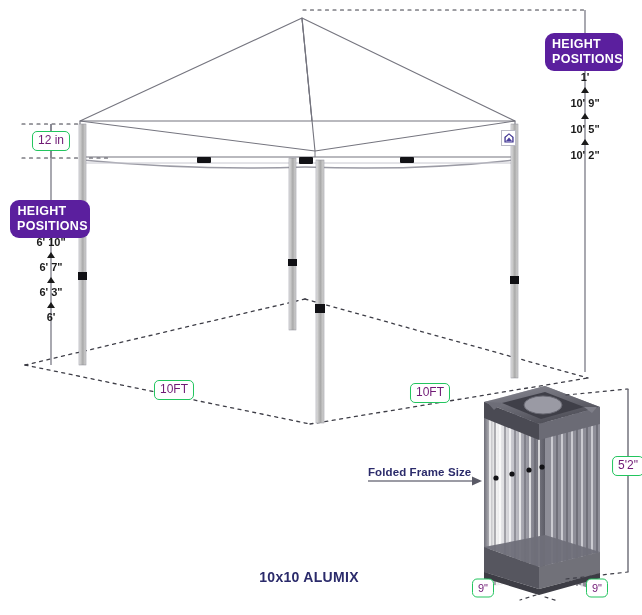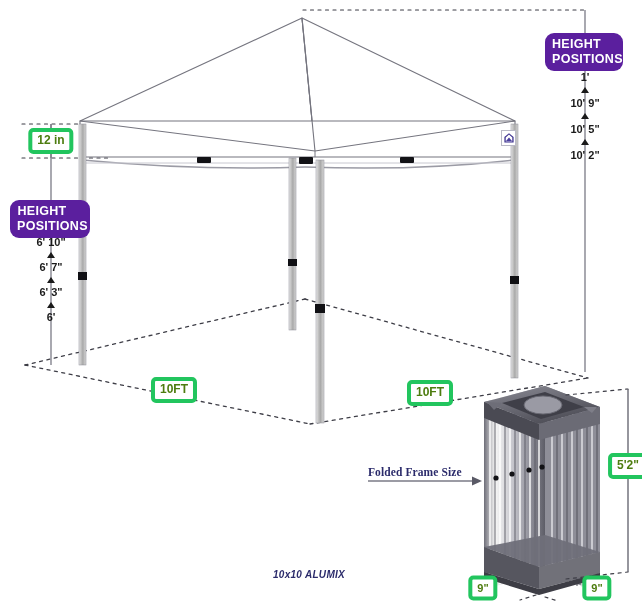--- a/index.html
+++ b/index.html
@@ -51,50 +51,48 @@
     width:0;height:0;
     border-left:4.5px solid transparent;
     border-right:4.5px solid transparent;
     border-bottom:6px solid #1a1a1a;
     transform:translateX(-50%);
   }
   
   .dim-box{
     position:absolute;
     background:#ffffff;
-    border:4px solid #22c55e;
+    border:1px solid #22c55e;
     border-radius:5px;
-    color:#4d7c0f;
+    color:#701a75;
     font-size:12px;
-    font-weight:bold;
+    font-weight:normal;
     padding:2px 5px 3px 5px;
     white-space:nowrap;
     line-height:13px;
     box-sizing:border-box;
     transform:translate(-50%,-50%);
   }
   .dim-box.small{font-size:11px;padding:2px 5px;}
   
   .txt{
     position:absolute;
     white-space:nowrap;
     font-weight:bold;
   }
   #folded-frame-label{
     color:#2b2b6b;
     font-size:11.5px;
     letter-spacing:0.1px;
-    font-family:Liberation Serif, serif;
   }
   #model-caption{
     color:#2b2b6b;
-    font-size:10px;
+    font-size:14px;
     letter-spacing:0.3px;
     transform:translateX(-50%);
-    font-style:italic;
   }
   
   #canopy-logo{
     position:absolute;
     width:15px;height:16px;
     background:#ffffff;
     border:1px solid #b9b9c6;
     box-sizing:border-box;
     display:flex;
     align-items:center;

